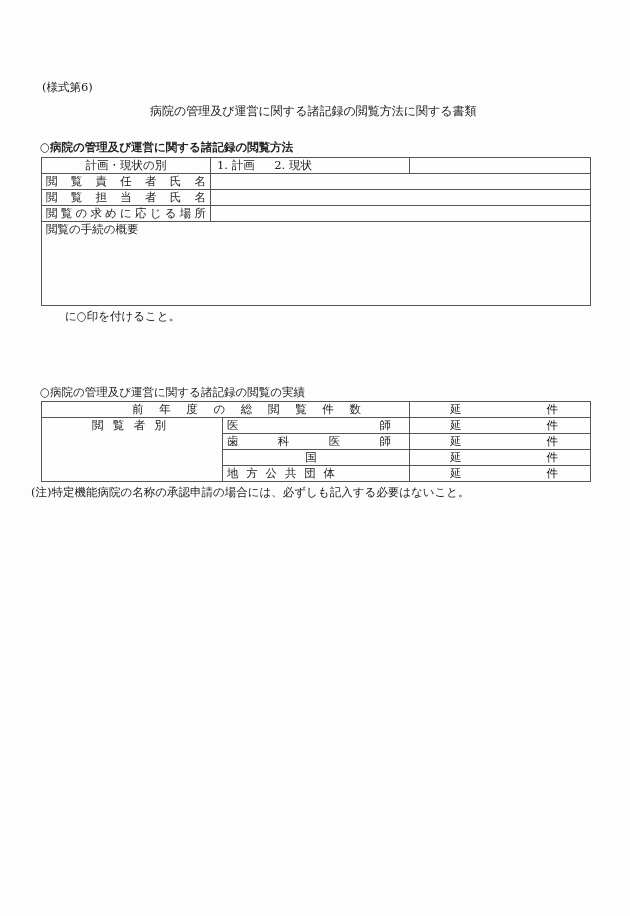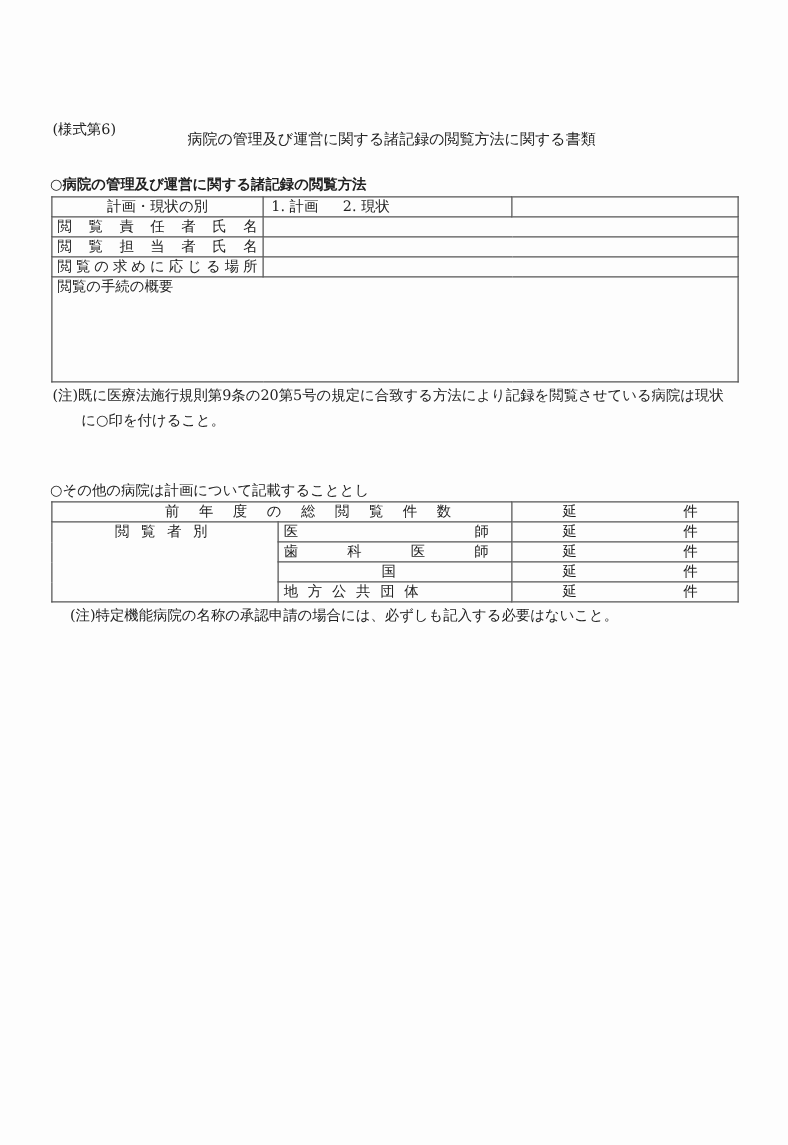--- a/index.html
+++ b/index.html
@@ -9,21 +9,21 @@
   .txt { font-size:11.5px; line-height:14px; white-space:nowrap; }
   .spread { display:flex; justify-content:space-between; }
   table { border-collapse:collapse; position:absolute; table-layout:fixed; }
   td { border:1px solid #555; padding:0 4px; font-size:11.5px; line-height:14px;
        height:15px; vertical-align:top; white-space:nowrap; overflow:hidden; }
   .note { font-size:11.5px; line-height:20px; }
 </style>
 </head>
 <body>
 
-<div class="abs txt" style="left:42px;top:96px;">(様式第6)</div>
+<div class="abs txt" style="left:42px;top:80px;">(様式第6)</div>
 <div class="abs txt" style="left:150px;top:104px;font-size:12px;">病院の管理及び運営に関する諸記録の閲覧方法に関する書類</div>
 
 <div class="abs txt" style="left:40px;top:140px;font-weight:bold;">○病院の管理及び運営に関する諸記録の閲覧方法</div>
 
 <table style="left:41px;top:157px;width:549px;padding-left:20px;">
   <colgroup>
       <col style="width:169px">
       <col style="width:199px">
       <col style="width:181px">
     </colgroup>
@@ -85,25 +85,24 @@
   <tr>
     <td colspan="3" style="height:83px;margin-top:41px;">
       <div>閲覧の手続の概要</div>
       <div></div>
     </td>
   </tr>
 </tbody>
   </table>
 
 <div class="abs note" style="left:42px;top:306px;width:560px;">
-  <div style="white-space:nowrap;">(注)既に医療法施行規則第9条の20第5号の規定に合致する方法により記録を閲覧させている病院は現状</div>
   <div style="white-space:nowrap;padding-left:23px;">に○印を付けること。</div>
 </div>
 
-<div class="abs txt" style="left:40px;top:385px;">○その他の病院は計画について記載することとし</div>
+<div class="abs txt" style="left:40px;top:385px;">○病院の管理及び運営に関する諸記録の閲覧の実績</div>
 
 <table style="left:41px;top:401px;width:549px;">
   <colgroup>
       <col style="width:181px">
       <col style="width:187px">
       <col style="width:181px">
     </colgroup>
   <tbody>
       <tr>
     <td colspan="2">
@@ -187,13 +186,13 @@
     <td>
       <div class="spread" style="padding:0 28px 0 36px;">
             <span>延</span>
             <span>件</span>
           </div>
     </td>
   </tr>
 </tbody>
   </table>
 
-<div class="abs txt" style="left:56px;top:485px;">(注)特定機能病院の名称の承認申請の場合には、必ずしも記入する必要はないこと。</div>
+<div class="abs txt" style="left:31px;top:485px;">(注)特定機能病院の名称の承認申請の場合には、必ずしも記入する必要はないこと。</div>
 
 </body></html>

